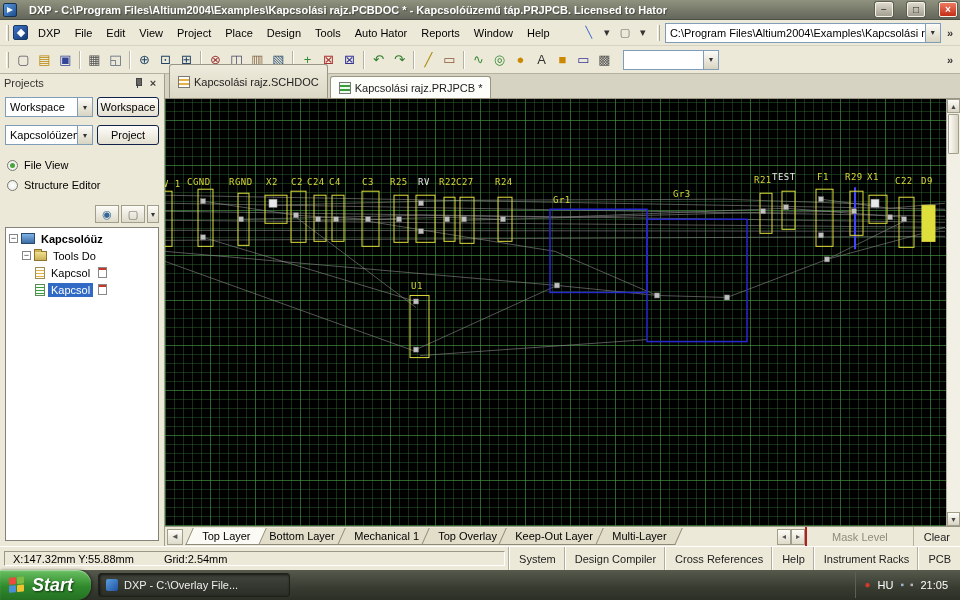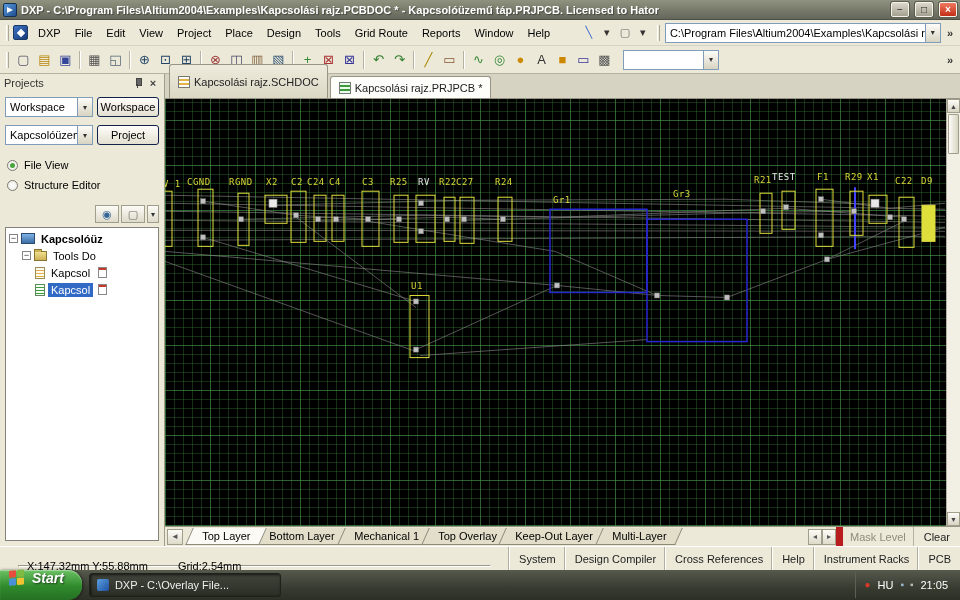--- a/index.html
+++ b/index.html
@@ -2,21 +2,21 @@
 <html><head>
 <meta charset="utf-8">
 <style>
 *{box-sizing:border-box;margin:0;padding:0}
 html,body{width:960px;height:600px;overflow:hidden}
 body{font-family:"Liberation Sans","DejaVu Sans",sans-serif;font-size:11px;color:#000;background:#ece9d8}
 #app{position:absolute;inset:0;display:flex;flex-direction:column}
 .bold{font-weight:bold}
 
 
-.titlebar{height:20px;flex:none;display:flex;align-items:center;gap:4px;padding:0 3px;
+.titlebar{height:20px;flex:none;display:flex;align-items:center;gap:12px;padding:0 3px;
  background:linear-gradient(180deg,#90927f,#777a6a 55%,#63665a);border-bottom:1px solid #4c4f45}
 .title-icon{width:14px;height:14px;flex:none;border-radius:2px;border:1px solid #14304f;
  background:linear-gradient(135deg,#5a9ade,#1d4e8f);position:relative}
 .title-icon::after{content:"";position:absolute;left:3px;top:3px;border-left:6px solid #fff;border-top:3px solid transparent;border-bottom:3px solid transparent}
 .title-text{flex:1;color:#fff;font-weight:bold;white-space:nowrap;overflow:hidden;text-overflow:ellipsis;text-shadow:1px 1px 1px rgba(0,0,0,.4)}
 .winbtn{width:18px;height:15px;flex:none;margin-left:2px;display:flex;align-items:center;justify-content:center;
  font-size:10px;line-height:1;color:#222;border:1px solid #f5f3e8;border-radius:2px;
  background:linear-gradient(#dcd9ca,#a3a092);box-shadow:0 0 0 1px #5c5e52}
 .winbtn.close{background:linear-gradient(#ef7a60,#c22d16);color:#fff;font-weight:bold}
 
@@ -110,34 +110,34 @@
 .ltab-scroll{width:16px;height:16px;flex:none;display:flex;align-items:center;justify-content:center;font-size:8px;color:#555;
  border:1px solid #a19e8c;background:linear-gradient(#fcfbf6,#dedbca);margin-right:6px}
 .layer-tabs{display:flex;align-items:center;height:100%}
 .ltab{height:17px;padding:0 12px;margin-right:-7px;display:flex;align-items:center;
  transform:skewX(-24deg);background:#e2dec9;border:1px solid #8d8a7a;border-top:none}
 .ltab.active{background:#fbfaf4;z-index:2}
 .ltab-inner{transform:skewX(24deg);font-size:11px;white-space:nowrap}
 .layer-right{margin-left:auto;display:flex;align-items:center;height:100%}
 .hscroll-btn{width:14px;height:16px;display:flex;align-items:center;justify-content:center;font-size:8px;color:#555;
  border:1px solid #a19e8c;background:linear-gradient(#fcfbf6,#dedbca)}
-.mask-level{color:#8f8c7c;padding:0 7px;border-left:7px solid #b91c1c;height:100%;display:flex;align-items:center}
+.mask-level{color:#8f8c7c;padding:0 25px;border-left:2px solid #b91c1c;height:100%;display:flex;align-items:center}
 .clear-btn{color:#222;padding:0 10px;border-left:1px solid #b5b2a1;height:100%;display:flex;align-items:center}
 
 
 .statusbar{height:24px;flex:none;display:flex;align-items:stretch;background:#ece9d8;border-top:1px solid #fff}
-.status-left{flex:1;display:flex;align-items:center;gap:30px;padding:0 8px;margin:18px;border:1px solid;border-color:#9a9788 #fff #fff #9a9788}
+.status-left{flex:1;display:flex;align-items:center;gap:30px;padding:0 8px;margin:4px;border:1px solid;border-color:#9a9788 #fff #fff #9a9788}
 .panel-bar{display:flex;align-items:stretch}
 .pb-btn{display:flex;align-items:center;padding:0 9px;color:#222;border-left:1px solid #fff;box-shadow:-1px 0 0 #b1ae9d}
 
 
 .taskbar{height:30px;flex:none;display:flex;align-items:center;gap:7px;padding-right:4px;
  background:linear-gradient(#565a4d,#383b30 60%,#2c2f26)}
-.start-btn{height:30px;flex:none;display:flex;gap:6px;padding:0 18px 0 9px;
- border-radius:0 14px 14px 0;color:#fff;font-weight:bold;font-style:italic;font-size:14px;text-shadow:1px 1px 2px rgba(0,0,0,.6);
+.start-btn{height:30px;flex:none;display:flex;align-items:center;gap:6px;padding:0 18px 0 9px;
+ border-radius:0 14px 14px 0;color:#fff;font-weight:bold;font-style:italic;font-size:18px;text-shadow:1px 1px 2px rgba(0,0,0,.6);
  background:linear-gradient(#6cc263,#2f8a2c 55%,#257023);box-shadow:inset 0 1px 1px rgba(255,255,255,.4),1px 0 3px rgba(0,0,0,.5)}
 .start-flag{width:17px;height:16px;display:grid;grid-template-columns:7px 7px;grid-template-rows:7px 7px;gap:1px;transform:skewY(-5deg)}
 .start-flag span{border-radius:1px}
 .task-btn{width:192px;height:24px;flex:none;display:flex;align-items:center;gap:6px;padding:0 7px;color:#eee;
  border:1px solid #1e2019;border-radius:3px;background:linear-gradient(#41443b,#2b2e26);box-shadow:inset 1px 1px 3px rgba(0,0,0,.7)}
 .task-icon{width:12px;height:12px;flex:none;border-radius:2px;background:linear-gradient(135deg,#5aa0e0,#2050a0)}
 .task-label{white-space:nowrap;overflow:hidden;text-overflow:ellipsis}
 .tray{margin-left:auto;height:26px;display:flex;align-items:center;gap:7px;padding:0 8px;border-left:1px solid #5d6053;color:#fff}
 .tray-icon{font-size:10px;line-height:1}
 .tray-lang{font-size:11px;color:#fff}
@@ -161,21 +161,21 @@
     <span class="dxp-logo"></span>
     <div class="menu-items">
         <span class="menu-item">DXP</span>
         <span class="menu-item">File</span>
         <span class="menu-item">Edit</span>
         <span class="menu-item">View</span>
         <span class="menu-item">Project</span>
         <span class="menu-item">Place</span>
         <span class="menu-item">Design</span>
         <span class="menu-item">Tools</span>
-        <span class="menu-item">Grid Route</span>
+        <span class="menu-item">Auto Hator</span>
         <span class="menu-item">Reports</span>
         <span class="menu-item">Window</span>
         <span class="menu-item">Help</span>
       </div>
     <div class="menubar-right">
       <span class="menubar-right-icons" style="display:flex">
           <span class="mb-icon" style="color: rgb(51, 102, 204);">╲</span>
           <span class="mb-icon" style="color: rgb(51, 51, 51);">▾</span>
           <span class="mb-icon" style="color: rgb(102, 102, 102);">▢</span>
           <span class="mb-icon" style="color: rgb(51, 51, 51);">▾</span>

